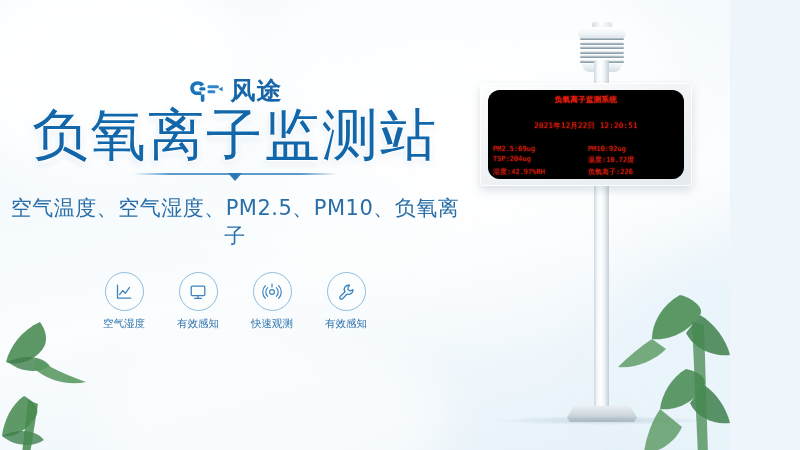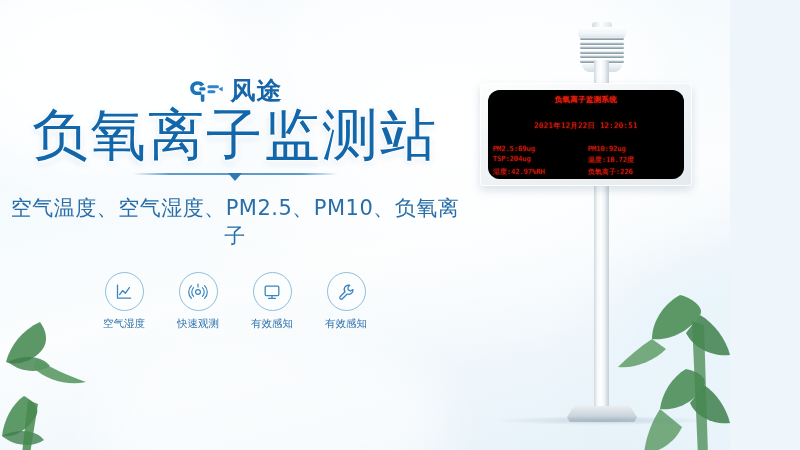--- a/index.html
+++ b/index.html
@@ -190,41 +190,41 @@
           <svg width="20" height="20" viewBox="0 0 20 20" fill="none" stroke="#3c84bf" stroke-width="1.3" stroke-linecap="round" stroke-linejoin="round">
             <path d="M3.5 3.2 L3.5 16.2 L16.6 16.2"></path>
             <path d="M5.6 12.6 L8.6 8.6 L11.4 11.2 L15.4 5.6"></path>
           </svg>
         </div>
         <div class="flabel">空气湿度</div>
       </div>
 
       <div class="feature">
         <div class="fcircle">
+          <svg width="20" height="20" viewBox="0 0 20 20" fill="none" stroke="#3c84bf" stroke-width="1.3" stroke-linecap="round" stroke-linejoin="round">
+            <rect x="3.2" y="4.2" width="13.6" height="9.4" rx="1.1"></rect>
+            <path d="M10 13.6 L10 16.2"></path>
+            <path d="M6.6 16.4 L13.4 16.4"></path>
+          </svg>
+        </div>
+        <div class="flabel">有效感知</div>
+      </div>
+
+      <div class="feature">
+        <div class="fcircle">
           <svg width="20" height="20" viewBox="0 0 20 20" fill="none" stroke="#3c84bf" stroke-width="1.2" stroke-linecap="round">
             <circle cx="10" cy="10" r="2.4"></circle>
             <path d="M5.6 5.6 A6.2 6.2 0 0 0 5.6 14.4"></path>
             <path d="M14.4 5.6 A6.2 6.2 0 0 1 14.4 14.4"></path>
             <path d="M3.4 3.6 A9 9 0 0 0 3.4 16.4"></path>
             <path d="M16.6 3.6 A9 9 0 0 1 16.6 16.4"></path>
             <path d="M10 2.2 L10 5.0"></path>
           </svg>
         </div>
         <div class="flabel">快速观测</div>
-      </div>
-
-      <div class="feature">
-        <div class="fcircle">
-          <svg width="20" height="20" viewBox="0 0 20 20" fill="none" stroke="#3c84bf" stroke-width="1.3" stroke-linecap="round" stroke-linejoin="round">
-            <rect x="3.2" y="4.2" width="13.6" height="9.4" rx="1.1"></rect>
-            <path d="M10 13.6 L10 16.2"></path>
-            <path d="M6.6 16.4 L13.4 16.4"></path>
-          </svg>
-        </div>
-        <div class="flabel">有效感知</div>
       </div>
 
       <div class="feature">
         <div class="fcircle">
           <svg width="20" height="20" viewBox="0 0 20 20" fill="none" stroke="#3c84bf" stroke-width="1.3" stroke-linecap="round" stroke-linejoin="round">
             <path d="M13.6 3.2 A4.3 4.3 0 0 0 9.0 9.8 L4.0 14.8 A1.6 1.6 0 0 0 6.2 17.0 L11.2 12.0 A4.3 4.3 0 0 0 17.0 7.6 L14.4 9.0 L12.0 7.6 L12.2 4.8 Z"></path>
           </svg>
         </div>
         <div class="flabel">有效感知</div>
       </div>

